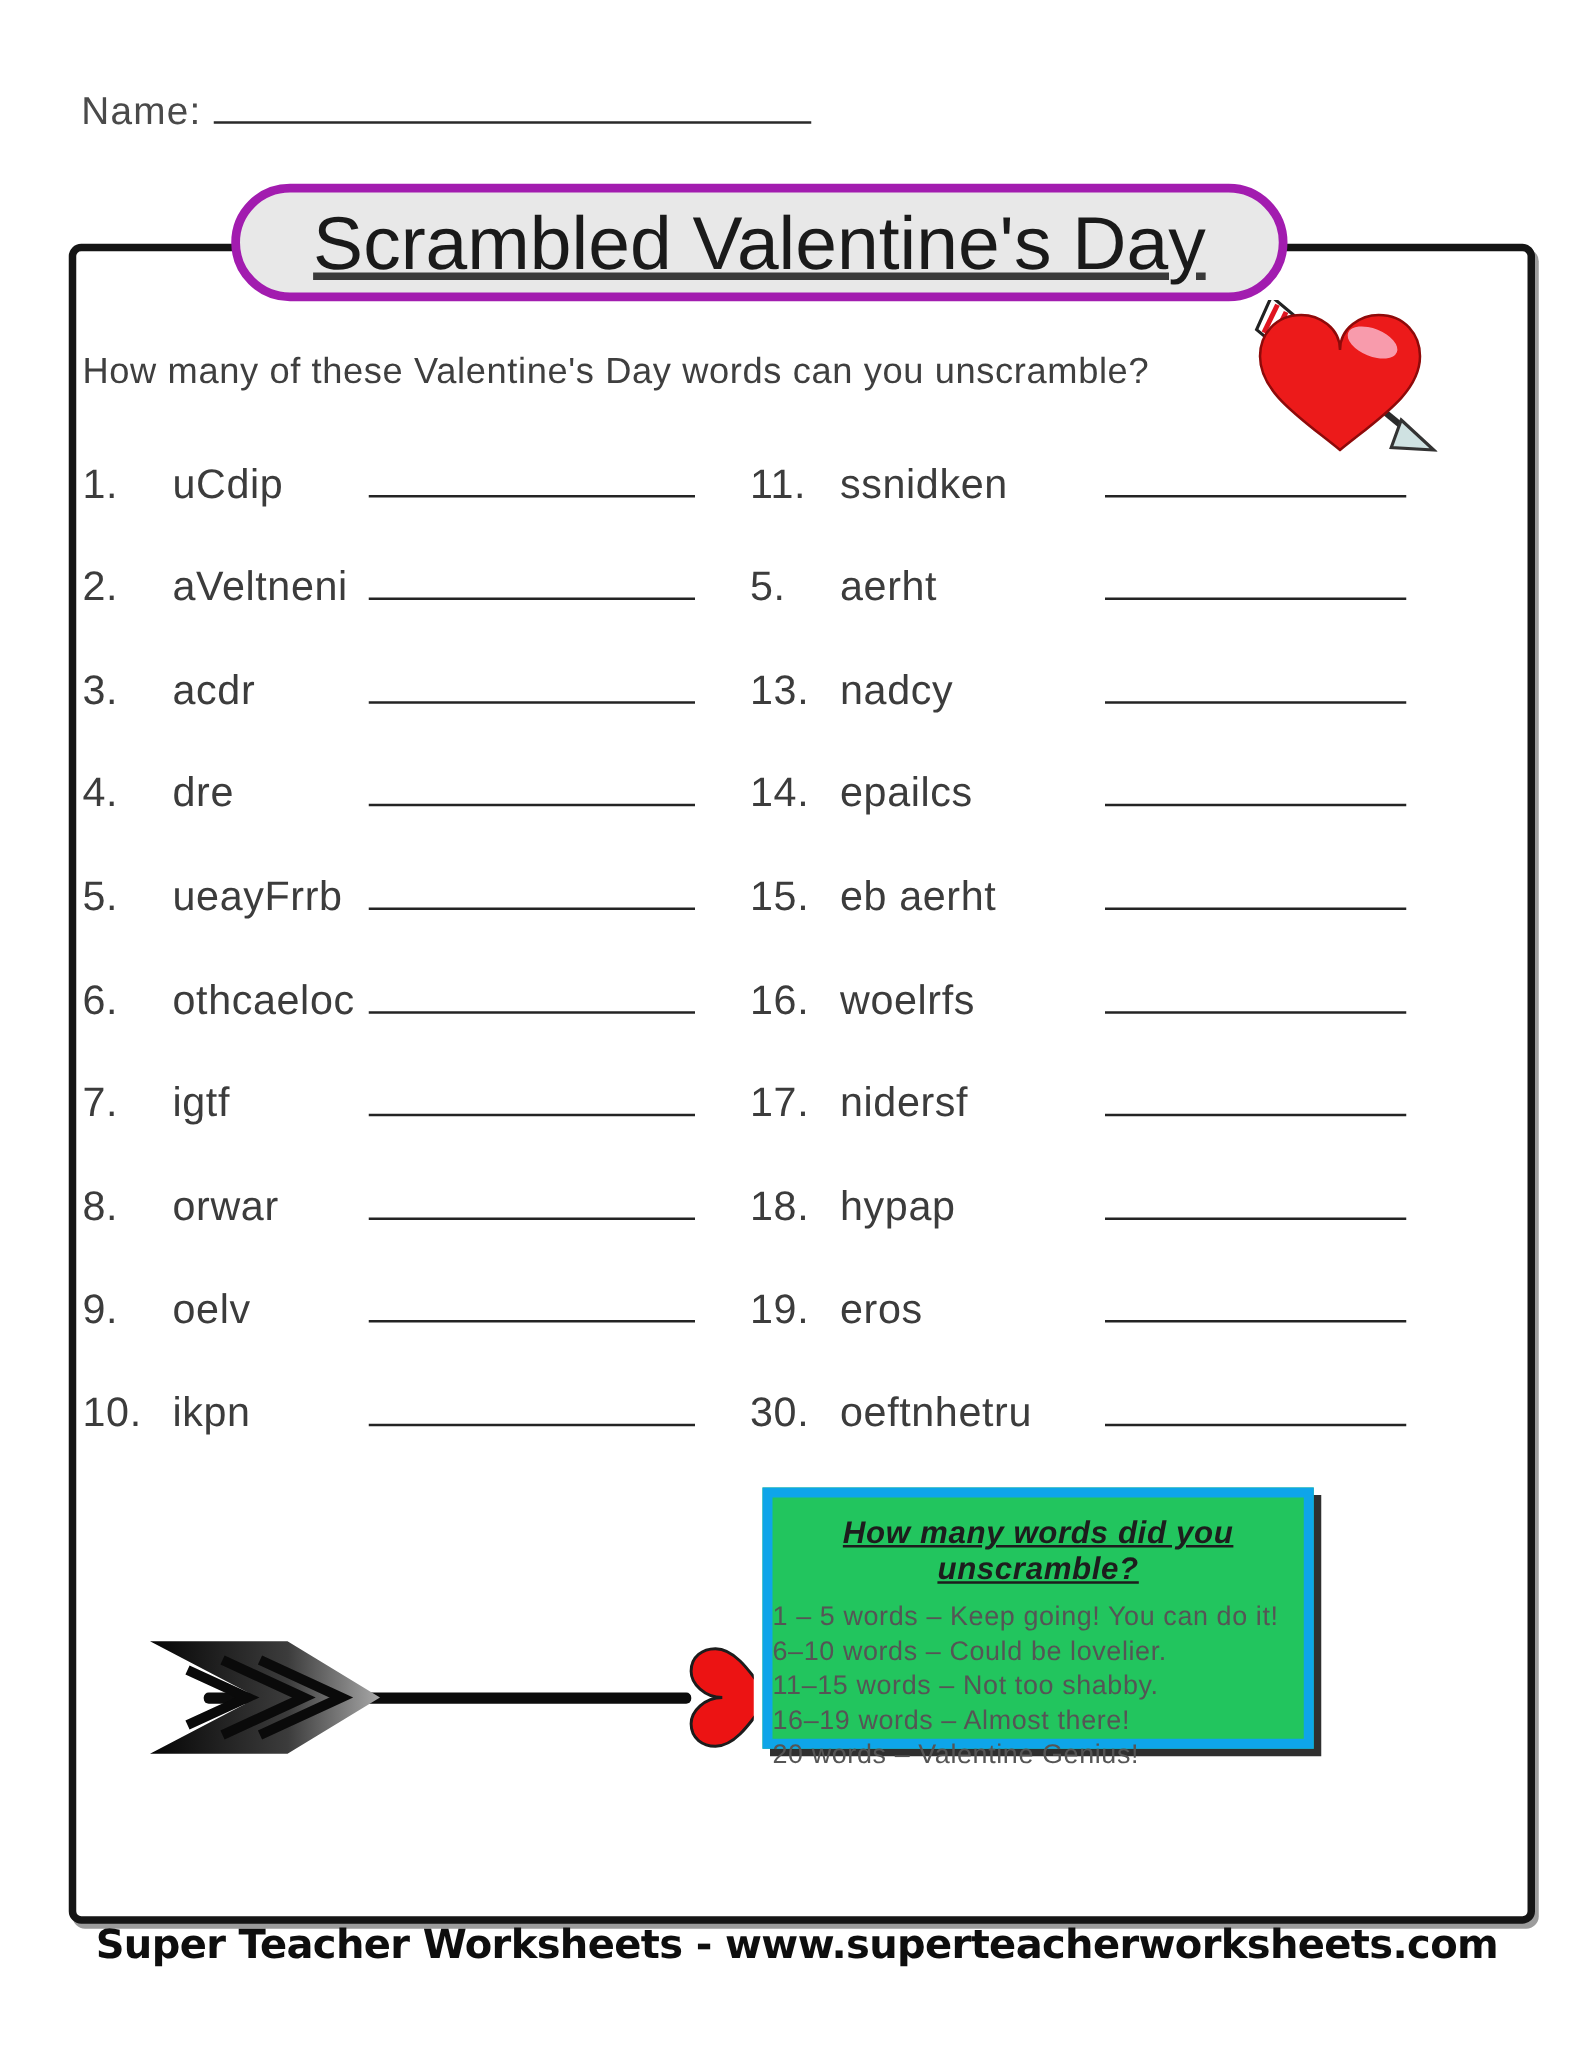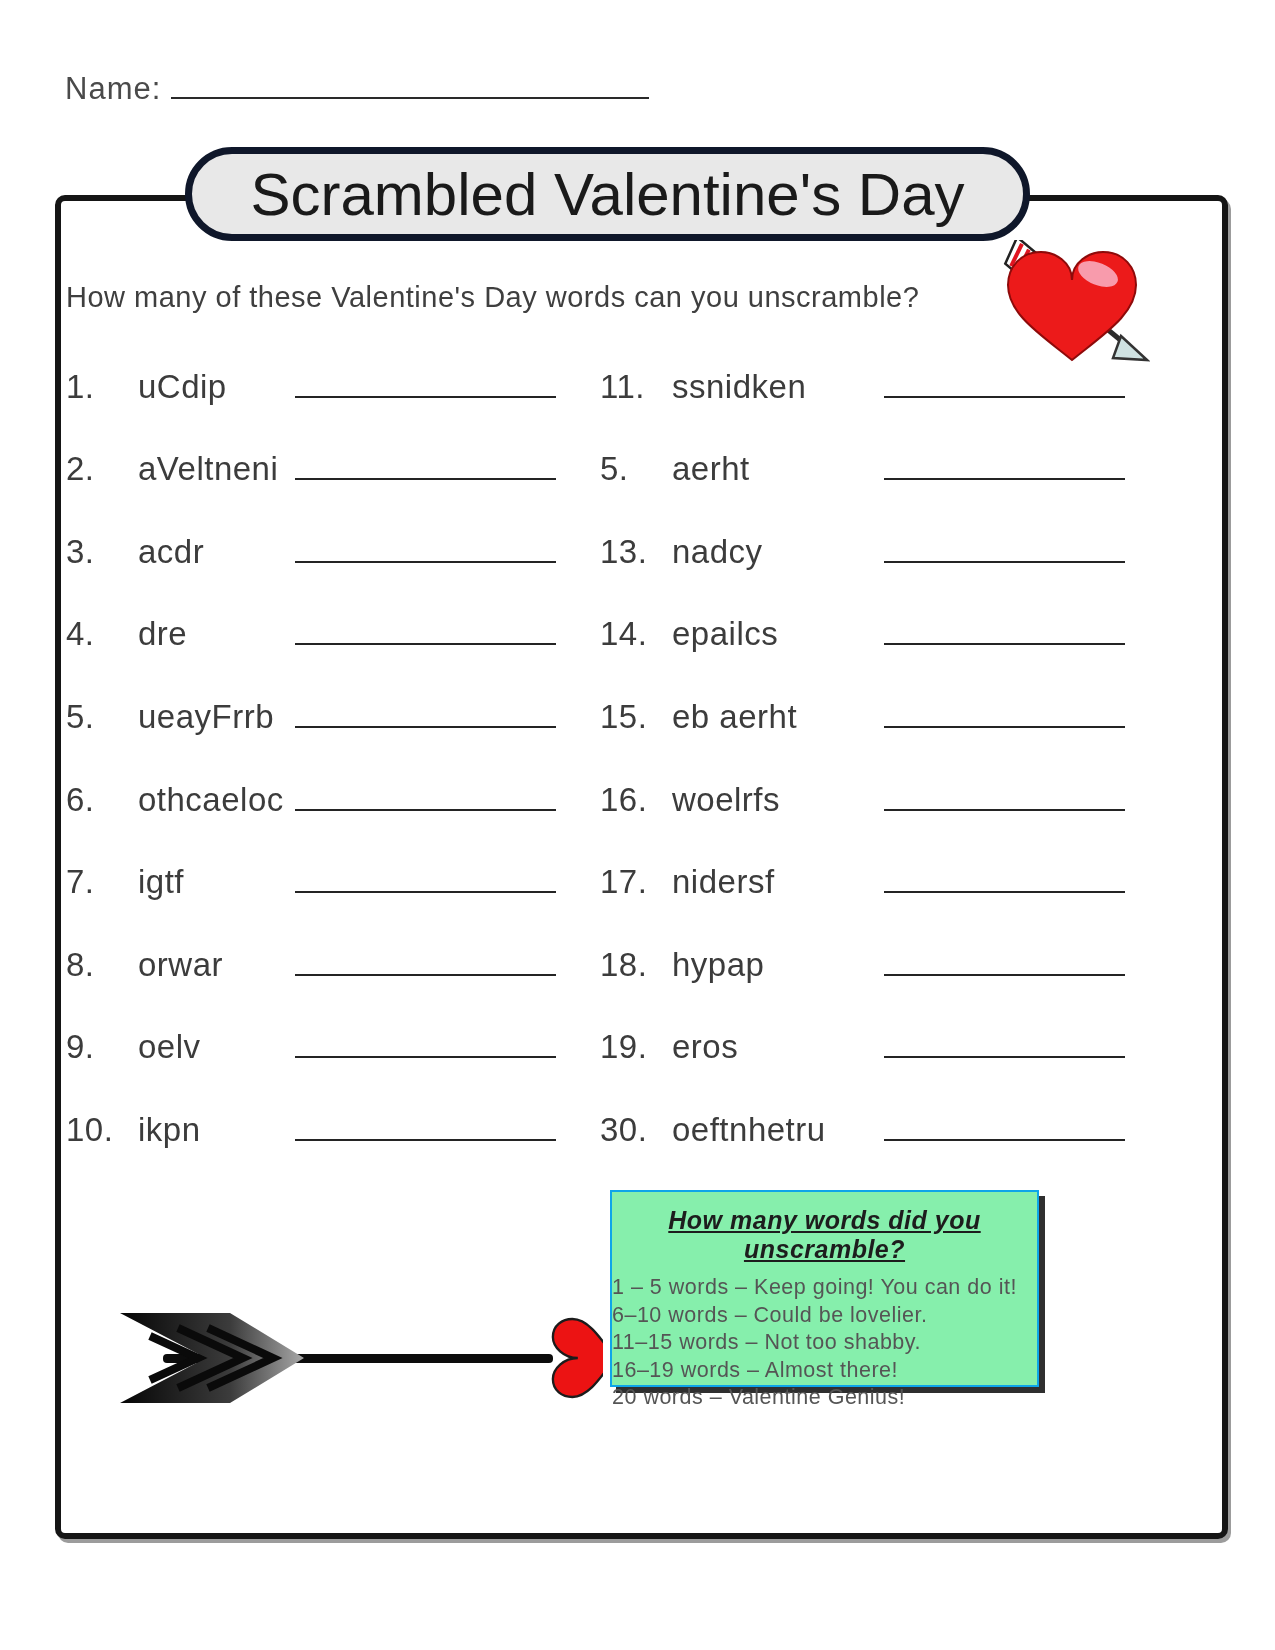--- a/index.html
+++ b/index.html
@@ -12,41 +12,41 @@
   .name-line{display:inline-block;width:478px;height:1em;border-bottom:2px solid #2a2a2a;margin-left:10px;vertical-align:baseline;}
   
   .main-box{
     position:absolute;left:55px;top:195px;width:1161px;height:1332px;
     border:6px solid #151515;border-radius:10px;background:#fff;
     box-shadow:3px 4px 0 #9c9c9c;
   }
   
   .title-pill{
     position:absolute;left:185px;top:147px;width:831px;height:80px;
-    background:#e8e8e8;border:7px solid #0f172a;border-radius:50px;
-    display:flex;align-items:center;justify-content:center;z-index:5;
+    background:#e8e8e8;border:7px solid #a21caf;border-radius:50px;
+    display:flex;align-items:center;justify-content:center;z-index:5;text-decoration:underline;
   }
   .title-pill span{font-size:60px;color:#1a1a1a;letter-spacing:0px;white-space:nowrap;}
   
   .instruction{position:absolute;left:66px;top:281px;font-size:29px;color:#3f3f3f;letter-spacing:0.5px;}
   
   .col{position:absolute;top:352px;}
   .col.left{left:66px;}
   .col.right{left:600px;}
   .word-row{height:72.6px;padding-top:10px;display:flex;align-items:baseline;font-size:33px;color:#3c3c3c;letter-spacing:0.5px;}
   .word-row .num{width:72px;flex:none;}
   .col.left .word-row .wrd{width:157px;flex:none;}
   .col.right .word-row .wrd{width:212px;flex:none;}
   .blank{display:inline-block;height:1.02em;border-bottom:2.5px solid #242424;flex:none;}
   .col.left .blank{width:261px;}
   .col.right .blank{width:241px;}
   
   .score-box{
     position:absolute;left:610px;top:1190px;width:425px;height:193px;
-    background:#86efac;border:2px solid #0ea5e9;
+    background:#22c55e;border:8px solid #0ea5e9;
     box-shadow:6px 6px 0 rgba(10,10,10,0.85);
     z-index:4;
   }
   .score-title{
     margin:14px auto 6px auto;text-align:center;
     font-size:25px;font-weight:bold;font-style:italic;
     text-decoration:underline;color:#1d1d1d;letter-spacing:0.5px;
   }
   .score-lines{padding-top:4px;}
   .score-line{font-size:21.5px;line-height:27.5px;color:#555;letter-spacing:0.5px;}
@@ -222,14 +222,15 @@
     <div class="score-title">How many words did you unscramble?</div>
     <div class="score-lines">
       <div class="score-line">1 – 5 words – Keep going!  You can do it!</div>
       <div class="score-line">6–10 words – Could be lovelier.</div>
       <div class="score-line">11–15 words – Not too shabby.</div>
       <div class="score-line">16–19 words – Almost there!</div>
       <div class="score-line">20 words – Valentine Genius!</div>
     </div>
   </div>
 
+  <div class="footer">Super Teacher Worksheets - www.superteacherworksheets.com</div>
 
 </div>
 
 </body></html>

